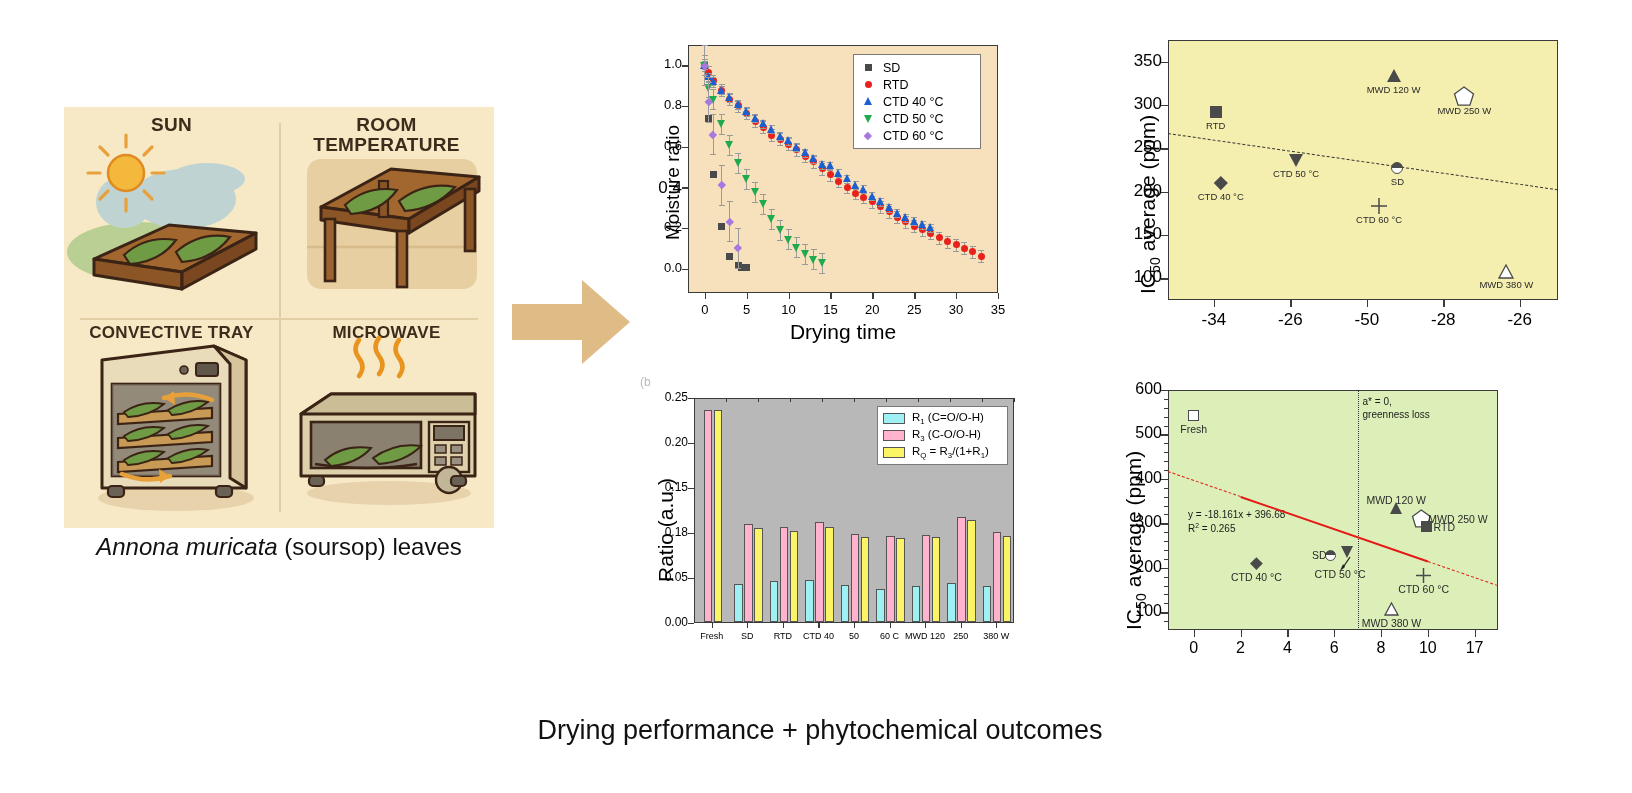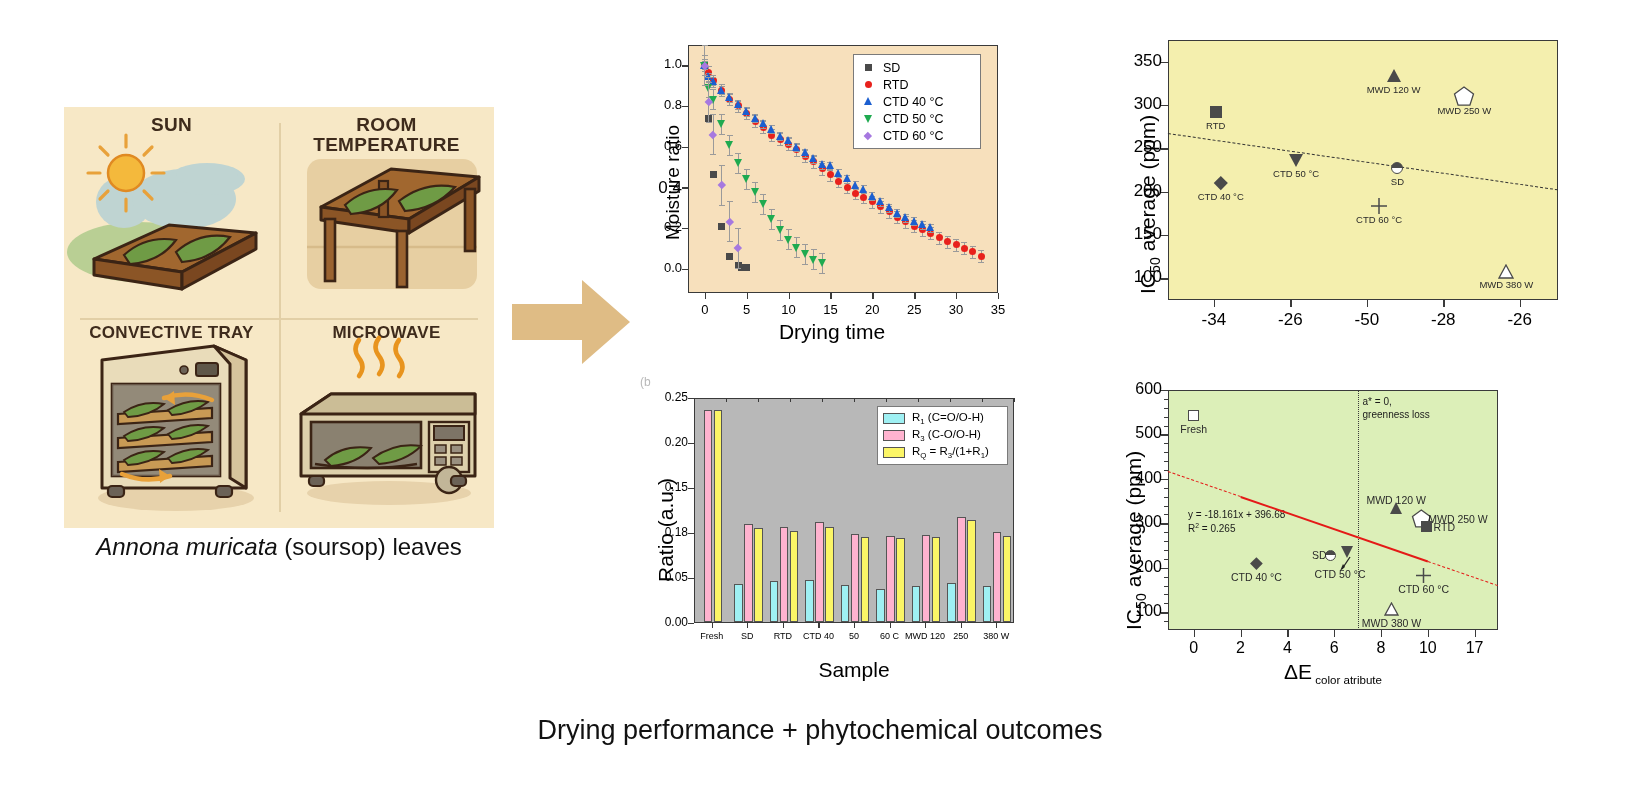--- a/index.html
+++ b/index.html
@@ -189,21 +189,21 @@
 
 <div class="abs" id="arrow">
   <svg width="120" height="92" viewBox="0 0 120 92">
     <polygon points="0,28 70,28 70,4 118,46 70,88 70,64 0,64" fill="#dfbc85"></polygon>
   </svg>
 </div>
 
 <div class="chart" id="c1" style="left:640px;top:30px;width:420px;height:330px;">
   <div class="plotarea" id="c1p" style="left:48px;top:15px;width:310px;height:248px;"></div>
   <div class="ylabel" id="c1yl" style="left:22px;top:210px;transform:rotate(-90deg);font-size:19px;">Moisture ratio</div>
-  <div class="xlabel axttl" id="c1xl" style="left:37px;top:290px;width:310px;">Drying time</div>
+  <div class="xlabel axttl" id="c1xl" style="left:48px;top:290px;width:310px;">Drying time</div>
   <div class="legend" id="c1leg" style="left:213px;top:24px;width:128px;height:95px;padding:4px 6px;">
       <div class="legrow">
         <div style="position: relative; width: 16px; height: 12px; flex: 0 0 16px;">
           <div style="position: absolute; left: 4.5px; top: 2.5px; width: 7px; height: 7px; background: rgb(74, 74, 74);"></div>
         </div>
         <span class="legtxt">SD</span>
       </div>
       <div class="legrow">
         <div style="position: relative; width: 16px; height: 12px; flex: 0 0 16px;">
           <div style="position: absolute; left: 4.5px; top: 2.5px; width: 7px; height: 7px; background: rgb(232, 33, 28); border-radius: 50%;"></div>
@@ -698,21 +698,20 @@
       <div class="bar bar-p" style="left: 226.861px; height: 87.3px; width: 8.5px;"></div>
       <div class="bar bar-y" style="left: 236.861px; height: 84.6px; width: 8.5px;"></div>
       <div class="bar bar-c" style="left: 252.417px; height: 38.7px; width: 8.5px;"></div>
       <div class="bar bar-p" style="left: 262.417px; height: 105.3px; width: 8.5px;"></div>
       <div class="bar bar-y" style="left: 272.417px; height: 101.7px; width: 8.5px;"></div>
       <div class="bar bar-c" style="left: 287.972px; height: 36px; width: 8.5px;"></div>
       <div class="bar bar-p" style="left: 297.972px; height: 90px; width: 8.5px;"></div>
       <div class="bar bar-y" style="left: 307.972px; height: 86.4px; width: 8.5px;"></div>
     </div>
   <div class="ylabel" id="c3yl" style="left:22px;top:212px;transform:rotate(-90deg);font-size:21px;">Ratio (a.u.)</div>
-  <div class="xlabel axttl" id="c3xl" style="left:62px;top:288px;width:320px;">Sample</div>
   <div class="legend" id="c3leg" style="left:245px;top:36px;width:131px;height:59px;padding:3px 5px;">
       <div class="legrow">
         <div style="width: 22px; height: 11px; flex: 0 0 22px; background: rgb(159, 240, 243); border: 1px solid rgb(85, 85, 85); box-sizing: border-box;"></div>
         <span class="legtxt" style="font-size: 11.5px;">R<sub>1</sub> (C=O/O-H)</span>
       </div>
       <div class="legrow">
         <div style="width: 22px; height: 11px; flex: 0 0 22px; background: rgb(255, 179, 207); border: 1px solid rgb(85, 85, 85); box-sizing: border-box;"></div>
         <span class="legtxt" style="font-size: 11.5px;">R<sub>3</sub> (C-O/O-H)</span>
       </div>
       <div class="legrow">
@@ -760,23 +759,20 @@
     <div class="tkline" style="left:286px;top:28px;width:1px;height:4px;"></div>
     <div class="tkline" style="left:318px;top:28px;width:1px;height:4px;"></div>
     <div class="tkline" style="left:350px;top:28px;width:1px;height:4px;"></div>
     <div class="tkline" style="left:382px;top:28px;width:1px;height:4px;"></div>
   </div>
 
 <div class="chart" id="c4" style="left:1100px;top:372px;width:510px;height:320px;">
   <div class="plotarea" id="c4p" style="left:68px;top:18px;width:330px;height:240px;"></div>
   <div class="ylabel" id="c4yl" style="left:22px;top:258px;transform:rotate(-90deg);font-size:21px;white-space:nowrap;">
      <span>IC</span><sub>50</sub><span> average (ppm)</span>
-  </div>
-  <div class="xlabel" id="c4xl" style="left:68px;top:288px;width:330px;font-size:21px;">
-     <span>ΔE</span><sub style="font-size:.55em;"> color atribute</sub>
   </div>
   <div class="annot" id="c4eq" style="left:88px;top:137px;">
      <div>y = -18.161x + 396.68</div>
      <div><span>R</span><sup>2</sup><span> = 0.265</span></div>
   </div>
 <div class="tkline" style="left:93.74468085106383px;top:258px;width:1.3px;height:7px;"></div>
     <div class="tick" style="left: 73.7447px; top: 267px; text-align: center; font-size: 16px; width: 40px;">0</div>
     <div class="tkline" style="left:140.55319148936172px;top:258px;width:1.3px;height:7px;"></div>
     <div class="tick" style="left: 120.553px; top: 267px; text-align: center; font-size: 16px; width: 40px;">2</div>
     <div class="tkline" style="left:187.36170212765956px;top:258px;width:1.3px;height:7px;"></div>

